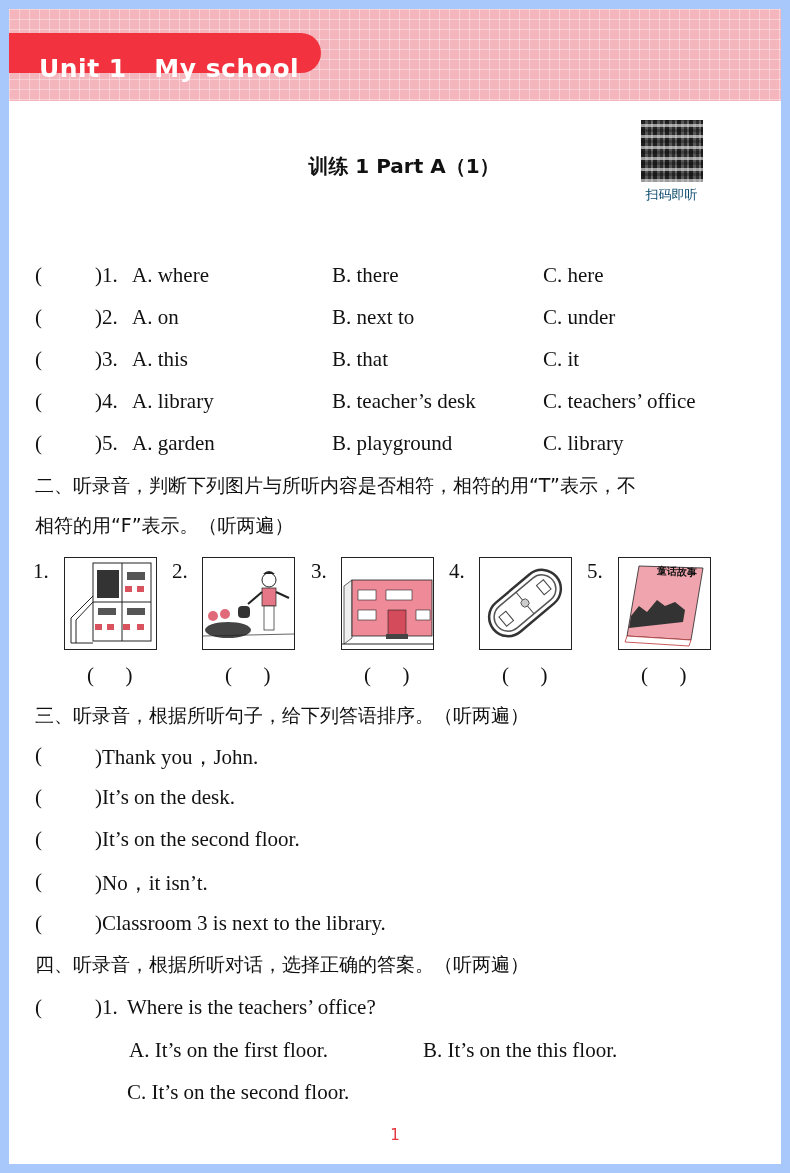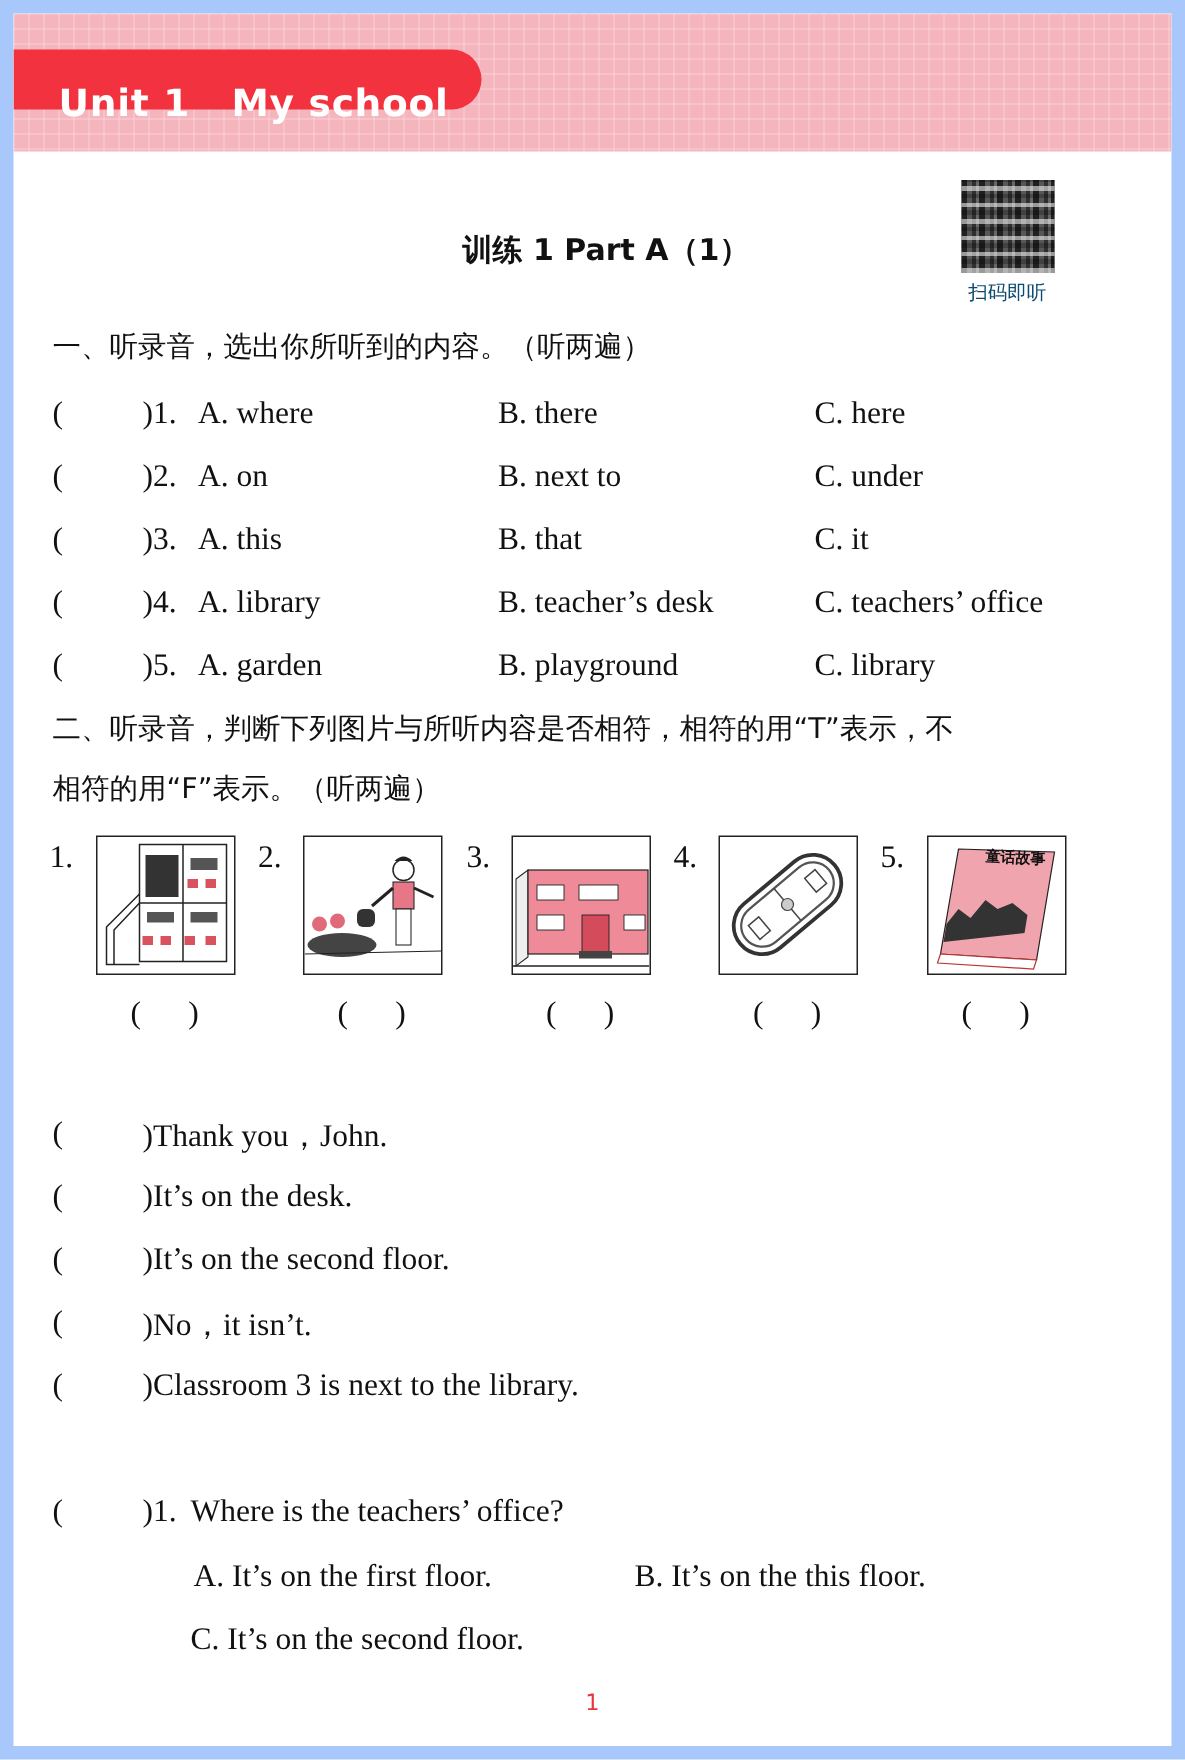--- a/index.html
+++ b/index.html
@@ -47,21 +47,20 @@
   <div class="unit-title">Unit 1   My school</div>
 
   <div class="qr-wrap">
     <div class="qr-box"></div>
     <div class="qr-box2"></div>
     <div class="qr-label">扫码即听</div>
   </div>
 
   <div class="lesson-title">训练 1   Part A（1）</div>
 
-  <div class="sec" style="top:209px;">一、听录音，选出你所听到的内容。（听两遍）</div>
 
   <div class="row" style="top:254px;">
     <span class="paren-open">(</span>
     <span class="qnum">)1.</span>
     <span class="optA">A.  where</span>
     <span class="optB">B.  there</span>
     <span class="optC">C.  here</span>
   </div>
   <div class="row" style="top:296px;">
     <span class="paren-open">(</span>
@@ -174,20 +173,21 @@
   <div class="pic" style="left:609px;">
     <svg width="91" height="91" viewBox="0 0 91 91">
       <polygon points="20,8 84,10 72,82 8,78" fill="#f0a5ae" stroke="#222" stroke-width="0.8"></polygon>
       <polygon points="8,78 72,82 70,88 6,84" fill="#fff" stroke="#b33" stroke-width="0.8"></polygon>
       <path d="M12 58 l8 -10 l8 6 l10 -12 l8 6 l10 -4 l10 8 l-2 12 L10 70 z" fill="#333"></path>
     </svg>
   </div>
   <div style="position:absolute; left:648px; top:556px; font-size:10px; font-weight:bold; color:#111; transform:rotate(3deg);">童话故事</div>
   <div class="pic-ans" style="left:632px;">(      )</div>
 
+  <div class="sec" style="top:694px;">三、听录音，根据所听句子，给下列答语排序。（听两遍）</div>
 
   <div class="s3-row" style="top:734px;">
     <span>(</span>
     <span class="txt">)Thank you，John.</span>
   </div>
   <div class="s3-row" style="top:776px;">
     <span>(</span>
     <span class="txt">)It’s on the desk.</span>
   </div>
   <div class="s3-row" style="top:818px;">
@@ -196,20 +196,21 @@
   </div>
   <div class="s3-row" style="top:860px;">
     <span>(</span>
     <span class="txt">)No，it isn’t.</span>
   </div>
   <div class="s3-row" style="top:902px;">
     <span>(</span>
     <span class="txt">)Classroom 3 is next to the library.</span>
   </div>
 
+  <div class="sec" style="top:943px;">四、听录音，根据所听对话，选择正确的答案。（听两遍）</div>
 
   <div class="row" style="top:986px;">
     <span class="paren-open">(</span>
     <span class="qnum">)1.</span>
     <span class="optA" style="left:92px;">Where is the teachers’ office?</span>
   </div>
   <div class="row" style="top:1029px; left:0;">
     <span style="position:absolute; left:120px;">A.  It’s on the first floor.</span>
     <span style="position:absolute; left:414px;">B.  It’s on the this floor.</span>
   </div>

